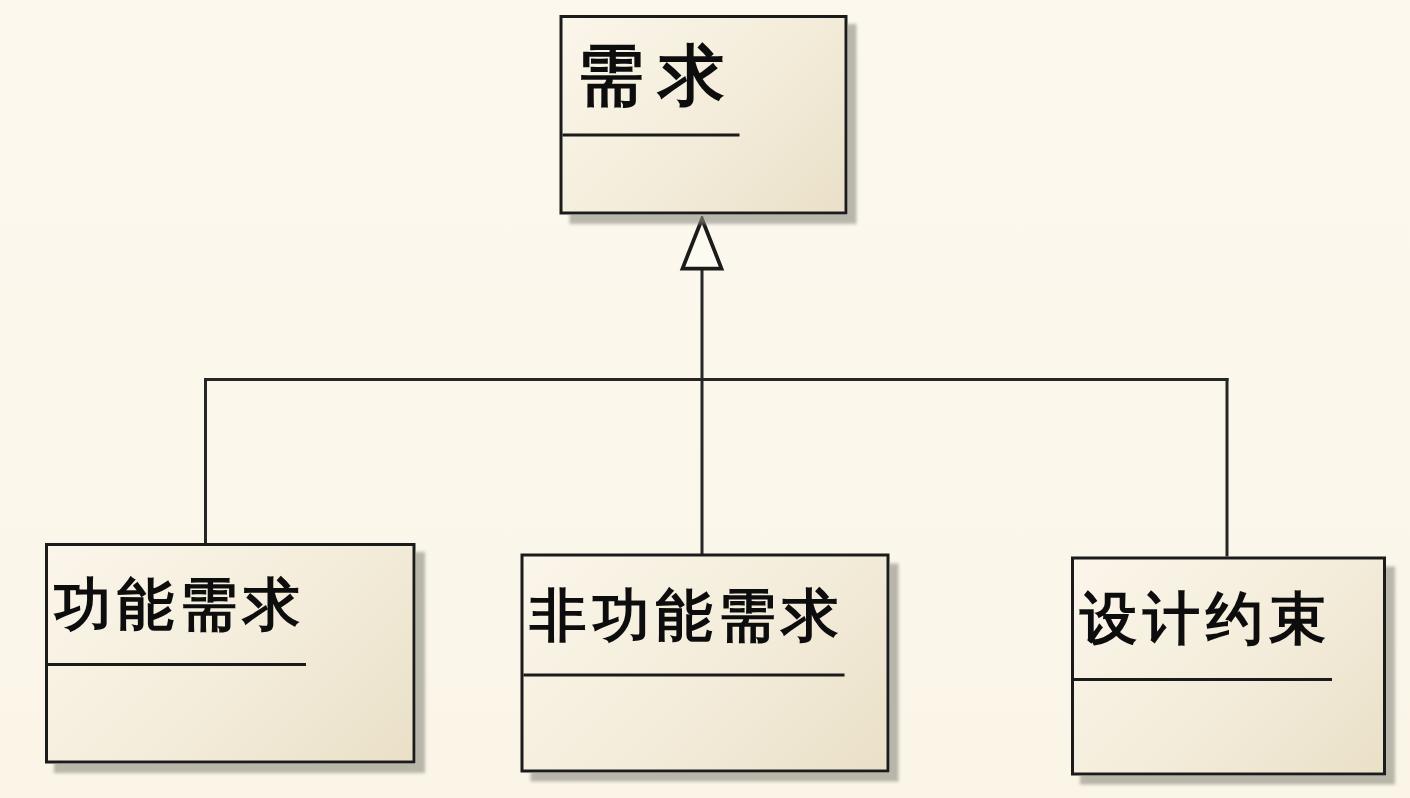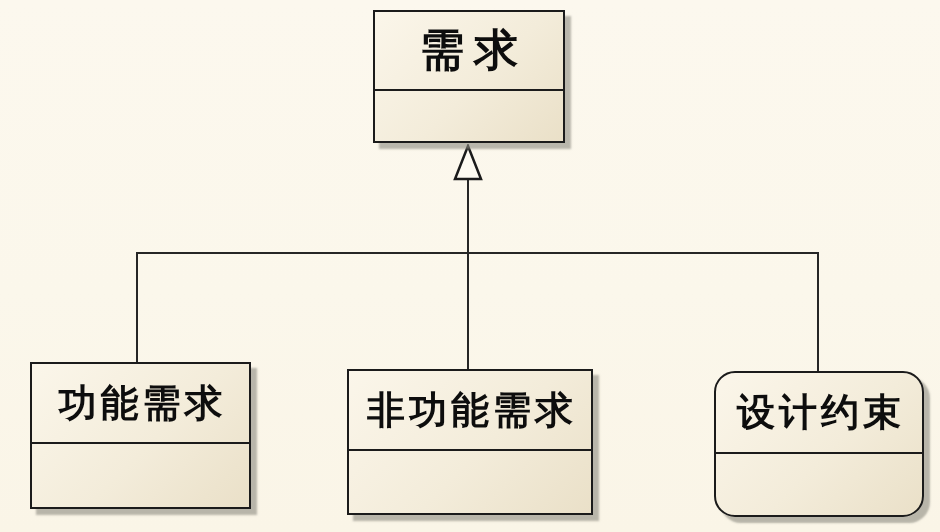--- a/index.html
+++ b/index.html
@@ -20,21 +20,21 @@
   }
   .canvas {
     position: relative;
     width: 940px;
     height: 532px;
     background: linear-gradient(180deg, #FCF8EE 0%, #FBF7EB 55%, #FAF5E7 100%);
   }
   .class-box {
     position: absolute;
     display: flex;
-    flex-direction: column;
+    flex-direction: row;
     background: linear-gradient(135deg, var(--fill-light) 0%, var(--fill-mid) 55%, var(--fill-dark) 100%);
     border: 2px solid var(--node-border);
     box-shadow: 6px 6px 2px var(--shadow);
     justify-content: space-between;
   }
   .compartment-title {
     display: flex;
     align-items: center;
     justify-content: center;
     border-bottom: 2px solid var(--node-border);
@@ -42,27 +42,27 @@
     color: var(--text);
     letter-spacing: 4px;
     text-indent: 4px; 
     white-space: nowrap;
   }
   .compartment-body { flex: 1 1 auto; }
 
   .box-requirement      { left: 373px; top: 10px;  width: 192px; height: 133px; }
   .box-requirement .compartment-title { height: 79px; font-size: 44px; letter-spacing: 10px; text-indent: 10px; }
 
-  .box-functional       { left: 30px;  top: 362px; width: 221px; height: 147px; }
+  .box-functional       { left: 30px;  top: 362px; width: 247px; height: 147px; }
   .box-functional .compartment-title { height: 80px; font-size: 38px; }
 
   .box-nonfunctional    { left: 347px; top: 369px; width: 246px; height: 146px; }
   .box-nonfunctional .compartment-title { height: 80px; font-size: 38px; }
 
-  .box-constraint       { left: 714px; top: 371px; width: 210px; height: 146px; border-radius: 21px; }
+  .box-constraint       { left: 714px; top: 371px; width: 210px; height: 146px; }
   .box-constraint .compartment-title { height: 81px; font-size: 38px; }
 
   .edge {
     position: absolute;
     background: var(--line);
   }
   .edge-stem        { left: 467px; top: 180px; width: 2px;  height: 190px; }
   .edge-bus         { left: 136px; top: 252px; width: 683px; height: 2px; }
   .edge-drop-left   { left: 136px; top: 252px; width: 2px;  height: 111px; }
   .edge-drop-right  { left: 817px; top: 252px; width: 2px;  height: 119px; }

